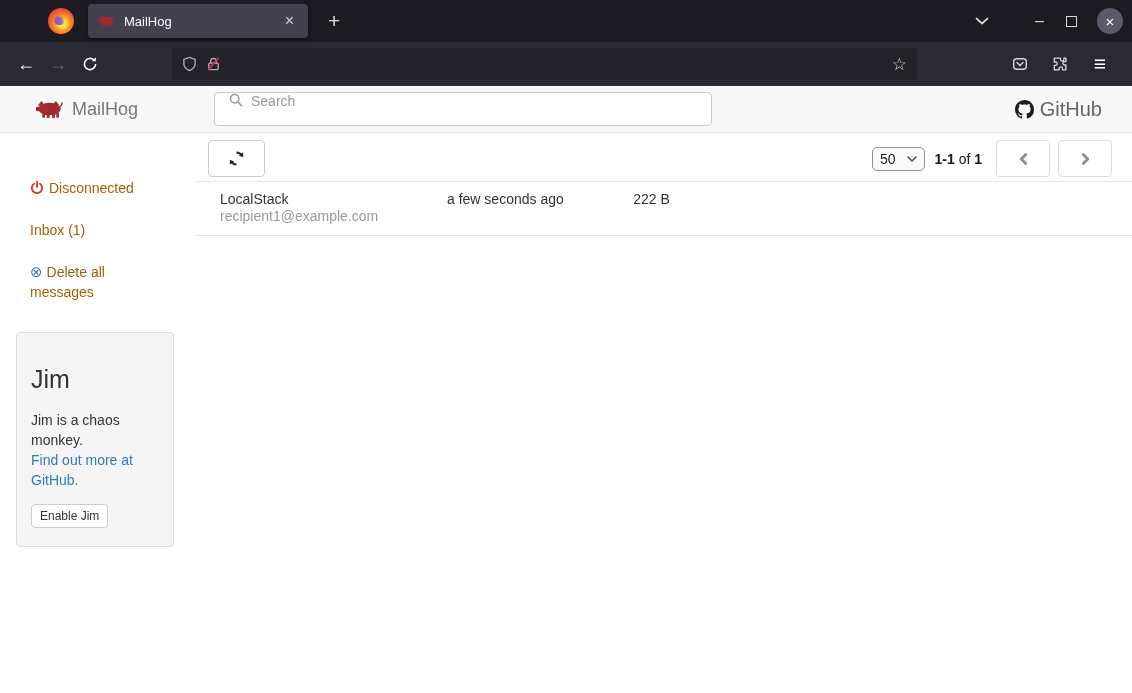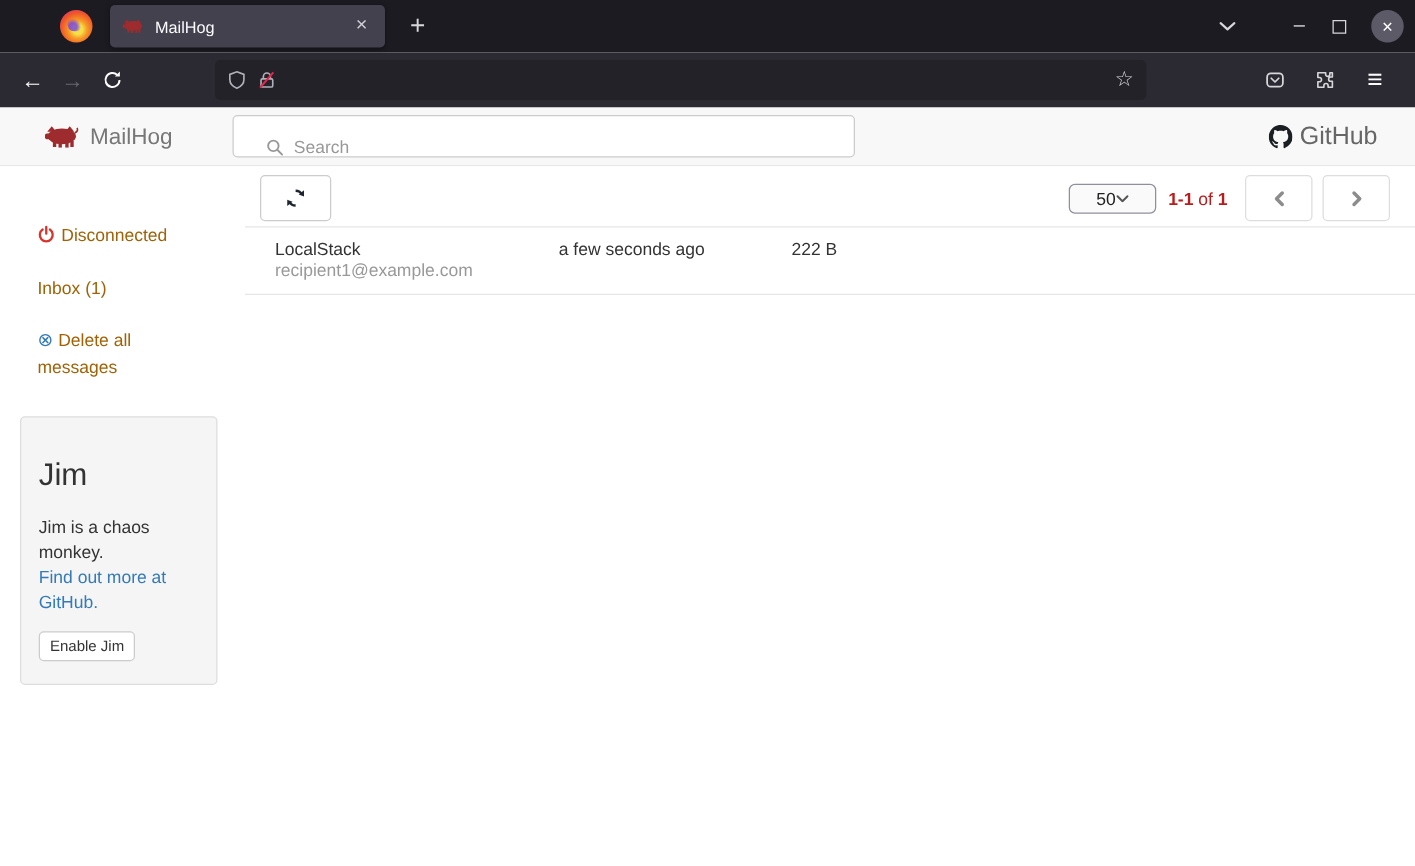--- a/index.html
+++ b/index.html
@@ -40,21 +40,21 @@
   .url-star { margin-left:auto; color:#d7d7db; font-size:17px; }
   .nav-spacer { flex:1; }
   .nav-right { display:flex; align-items:center; gap:8px; margin-right:6px; }
 
   
   .mh-header { height:47px; background:#f8f8f8; border-bottom:1px solid #e7e7e7;
     display:flex; align-items:center; }
   .brand { display:flex; align-items:center; gap:9px; margin-left:36px; width:150px; }
   .brand-label { color:#777; font-size:18px; }
   .search-box { width:498px; height:34px; background:#fff; border:1px solid #ccc; border-radius:4px;
-    display:flex; align-items:flex-end; padding:0 26px; gap:8px; margin-left:0; }
+    display:flex; align-items:flex-start; padding:0 14px; gap:8px; margin-left:28px; }
   .search-input { border:none; outline:none; flex:1; font-size:14px; color:#555;
     font-family:inherit; background:transparent; }
   .search-input::placeholder { color:#999; }
   .gh-link { display:flex; align-items:center; gap:6px; margin-left:auto; margin-right:30px;
     color:#666; font-size:20px; text-decoration:none; }
 
   
   .app-body { display:flex; height:560px; background:#fff; }
   .sidebar { width:196px; flex:0 0 auto; padding:45px 0 0 30px; }
   .side-item { width:122px; color:#337ab7; font-size:14px; line-height:20px; margin-bottom:22px; cursor:pointer; }
@@ -68,23 +68,23 @@
   .jim-link { color:#337ab7; font-size:14px; line-height:20px; cursor:pointer; }
   .jim-btn { margin-top:14px; font-size:12px; color:#333; background:#fff; border:1px solid #ccc;
     border-radius:4px; padding:4px 8px; font-family:inherit; }
 
   .content { flex:1; padding-top:7px; }
   .toolbar { display:flex; align-items:center; justify-content:space-between;
     padding:0 20px 4px 12px; border-bottom:1px solid #e6e6e6; }
   .btn { background:#fff; border:1px solid #ccc; border-radius:4px; width:57px; height:37px;
     display:flex; align-items:center; justify-content:center; }
   .pager { display:flex; align-items:center; gap:8px; }
-  .page-select { display:flex; align-items:center; background:#fafafa; border:1px solid #8f8f9d;
-    border-radius:5px; padding:2px 21px; font-size:14px; color:#222; height:24px; }
-  .range-text { font-size:14px; color:#b91c1c; margin:0 6px 0 2px; white-space:nowrap; }
+  .page-select { display:flex; align-items:center; gap:11px; background:#fafafa; border:1px solid #8f8f9d;
+    border-radius:5px; padding:2px 7px; font-size:14px; color:#222; height:24px; }
+  .range-text { font-size:14px; color:#0f172a; margin:0 6px 0 2px; white-space:nowrap; }
   .bold { font-weight:700; }
   .pg-btn { border-color:#ddd; width:54px; }
   .pg-btn + .pg-btn { margin-left:0; }
 
   .msg-row { display:flex; padding:9px 30px 11px 24px; border-bottom:1px solid #e6e6e6;
     font-size:14px; color:#333; cursor:pointer; }
   .m-sender { width:227px; flex:0 0 auto; }
   .m-recipient { color:#999; margin-top:1px; }
   .m-subject { flex:1; font-weight:700; }
   .m-time { white-space:nowrap; }

